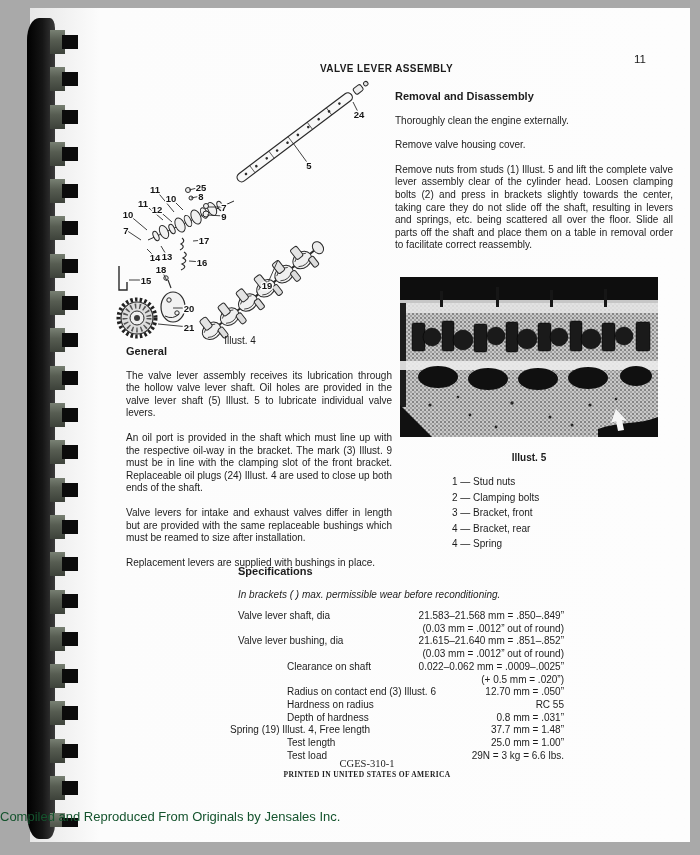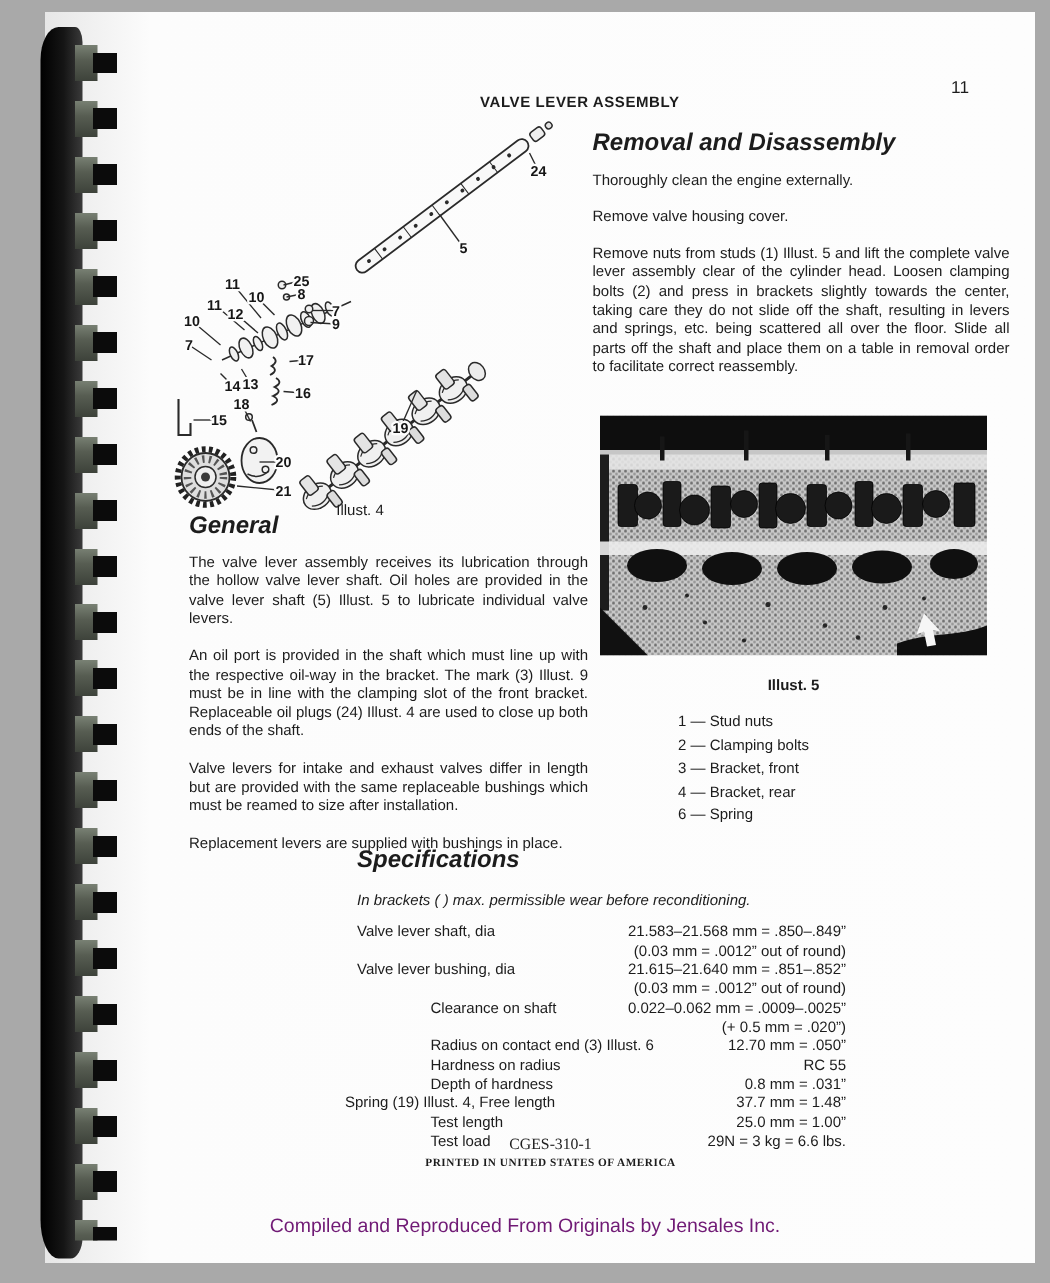--- a/index.html
+++ b/index.html
@@ -21,40 +21,40 @@
   .comb-connectors{
     position:absolute;left:50px;top:30px;width:15px;height:797px;
     background:repeating-linear-gradient(to bottom,#788073 0px,#575d52 10px,#3d423a 24px,rgba(0,0,0,0) 24px,rgba(0,0,0,0) 37.3px);
   }
   .comb-tips{
     position:absolute;left:62px;top:35px;width:16px;height:792px;
     background:repeating-linear-gradient(to bottom,#0b0b0b 0px,#0b0b0b 14px,rgba(0,0,0,0) 14px,rgba(0,0,0,0) 37.3px);
   }
   .pagenum{position:absolute;left:596px;top:53px;width:50px;text-align:right;font-size:11.5px;}
   .title{position:absolute;left:320px;top:63px;font-size:10px;font-weight:bold;letter-spacing:.4px;white-space:nowrap;}
-  .h2{font-size:16px;font-weight:bold;margin:0 0 12px 0;font-style:italic;}
+  .h2{font-size:11px;font-weight:bold;margin:0 0 12px 0;}
   .col-right{position:absolute;left:395px;top:90px;width:278px;font-size:10px;line-height:12.6px;text-align:justify;}
   .col-right p,.col-left p{margin:0 0 12px 0;}
   .col-left{position:absolute;left:126px;top:345px;width:266px;font-size:10px;line-height:12.6px;text-align:justify;}
   .diagram{position:absolute;left:90px;top:80px;width:310px;height:268px;}
   .illust4-caption{position:absolute;left:190px;top:335px;width:100px;text-align:center;font-size:10px;}
   .photo{position:absolute;left:400px;top:277px;width:258px;height:160px;}
   .illust5-caption{position:absolute;left:400px;top:452px;width:258px;text-align:center;font-size:10px;font-weight:bold;}
   .legend{position:absolute;left:452px;top:474px;font-size:10px;line-height:15.6px;}
   .specs{position:absolute;left:230px;top:565px;width:334px;font-size:10px;}
   .specs .h2{margin:0;padding-left:8px;}
   .specs-note{margin-top:12px;padding-left:8px;font-style:italic;}
   .spec-rows{margin-top:10px;}
   .spec-row{display:flex;line-height:12.7px;}
   .spec-label{white-space:nowrap;}
   .spec-value{flex:1;text-align:right;white-space:nowrap;}
   .footer{position:absolute;left:230px;top:758px;width:274px;text-align:center;font-family:Liberation Serif, serif;}
   .footer-code{font-size:10.5px;}
   .footer-printed{font-size:7.5px;font-weight:bold;letter-spacing:.35px;margin-top:1px;}
-  .bottom-caption{position:absolute;left:0;top:809px;width:700px;text-align:center;font-size:13px;color:#701a75;}
+  .bottom-caption{position:absolute;left:0;top:809px;width:700px;font-size:13px;color:#14532d;}
   .co{font:bold 9.5px "Liberation Sans", sans-serif;text-anchor:middle;fill:#161616;
       paint-order:stroke;stroke:#fdfdfd;stroke-width:3px;stroke-linejoin:round;}
   svg .ln{stroke:#2a2a2a;fill:none;}
 </style>
 </head>
 <body>
 
 <div class="page"></div>
 
 <div class="spine"></div>
@@ -256,21 +256,21 @@
   <path d="M198,152 C220,144 238,148 258,140 L258,160 L198,160 Z" fill="#0f0f0f"></path>
   <path d="M216,132 l11,12 l-5,-1 l2,10 l-6,1 l-2,-10 l-5,2 z" fill="#f6f6f6"></path>
 </svg>
 <div class="illust5-caption">Illust. 5</div>
 <div class="legend">
 
 <div>1 — Stud nuts</div>
     <div>2 — Clamping bolts</div>
     <div>3 — Bracket, front</div>
     <div>4 — Bracket, rear</div>
-    <div>6 — Spring</div>
+    <div>4 — Spring</div>
   </div>
 
 <div class="col-left">
   <div class="h2">General</div>
   <div>
 
   <p>The valve lever assembly receives its lubrication through the hollow valve lever shaft. Oil holes are provided in the valve lever shaft (5) Illust. 5 to lubricate individual valve levers.</p>
       <p>An oil port is provided in the shaft which must line up with the respective oil-way in the bracket. The mark (3) Illust. 9 must be in line with the clamping slot of the front bracket. Replaceable oil plugs (24) Illust. 4 are used to close up both ends of the shaft.</p>
       <p>Valve levers for intake and exhaust valves differ in length but are provided with the same replaceable bushings which must be reamed to size after installation.</p>
       <p>Replacement levers are supplied with bushings in place.</p>

